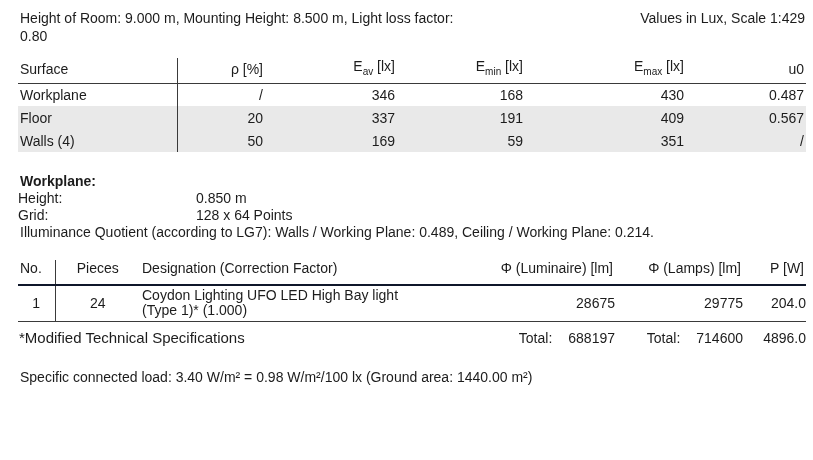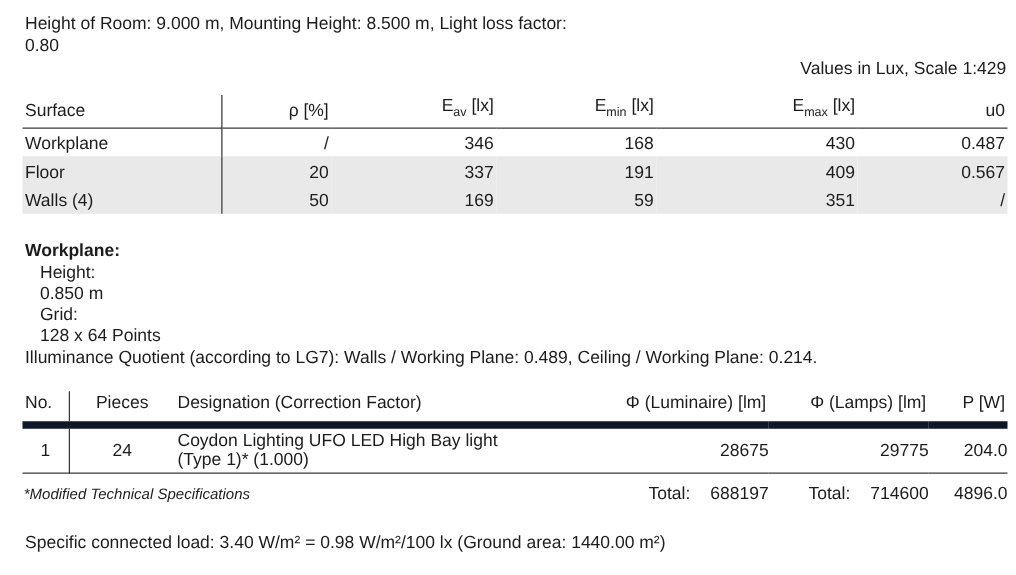--- a/index.html
+++ b/index.html
@@ -8,54 +8,54 @@
     width:813px; height:460px;
     font-family:"Liberation Sans", sans-serif;
     font-size:14px; color:#1c1c1c;
     overflow:hidden;
   }
   .page { position:relative; width:813px; height:328px; }
 
   
   .top-header { display:flex; justify-content:space-between; padding:9px 8px 0 20px; line-height:18px; }
   .top-left { max-width:620px; }
-  .top-right { white-space:nowrap;margin-top:36px; }
+  .top-right { white-space:nowrap; }
 
   
   table { border-collapse:collapse; table-layout:fixed; }
   table.surface { width:788px; margin:13px 0 0 18px; }
   table.surface th, table.surface td { font-weight:normal; padding:0; }
   table.surface thead th { vertical-align:bottom; padding-bottom:6px; border-bottom:1.5px solid #3a3a3a; }
   table.surface .c-left { text-align:left; padding-left:2px; }
   table.surface .c-num { text-align:right; padding-right:2px; }
   table.surface .divided { border-right:1.5px solid #3a3a3a; }
   table.surface tbody tr { height:23px; }
   table.surface tbody tr.shaded { background:#e9e9e9; }
   sub { font-size:10px; }
 
   
   .wp-block { margin-top:21px; line-height:17px; }
   .wp-title { font-weight:bold; margin-left:20px; }
-  .wp-row { display:flex; margin-left:32px;flex-direction:column; }
+  .wp-row { display:flex; margin-left:18px; }
   .wp-row .wp-label { width:178px; }
   .iq-line { margin-left:20px; }
 
   
   .lum-title { font-weight:bold; margin:16px 0 0 18px; line-height:16px; }
   table.lum { width:788px; margin:19px 0 0 18px; }
   table.lum th, table.lum td { font-weight:normal; padding:0; }
-  table.lum thead th { vertical-align:bottom; padding-bottom:8px; border-bottom:6px solid #0f172a; }
+  table.lum thead th { vertical-align:bottom; padding-bottom:8px; border-bottom:2px solid #0f172a; }
   table.lum .h-left { text-align:left; padding-left:2px; }
   table.lum .h-right { text-align:right; padding-right:2px; }
   table.lum .h-center { text-align:center; }
   table.lum .divided { border-right:1.5px solid #3a3a3a; }
   table.lum tr.data td { border-bottom:1.5px solid #3a3a3a; padding:2px 0 3px 0; vertical-align:middle; }
   table.lum tr.data .desig { line-height:15px; padding-left:2px; }
   table.lum tr.totals td { padding-top:7px; vertical-align:bottom; }
-  .footnote { font-size:12px; color:#1c1c1c; padding-left:1px;font-style:italic; }
+  .footnote { font-size:15px; color:#1c1c1c; padding-left:1px; }
   .total-cell { text-align:right; padding-right:2px; }
   .total-cell .tval { display:inline-block; margin-left:16px; }
 
   
   .footer-line { margin:23px 0 0 20px; line-height:16px; }
 </style>
 </head>
 <body>
 
 <div class="page">

